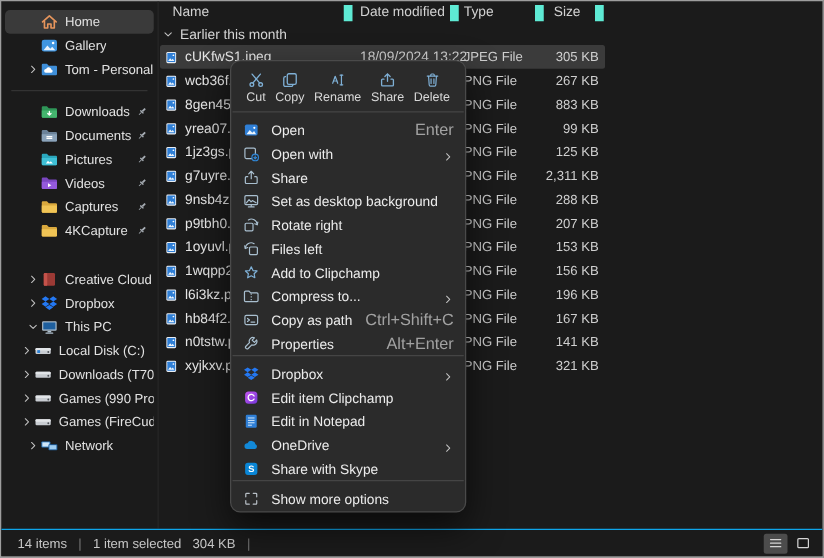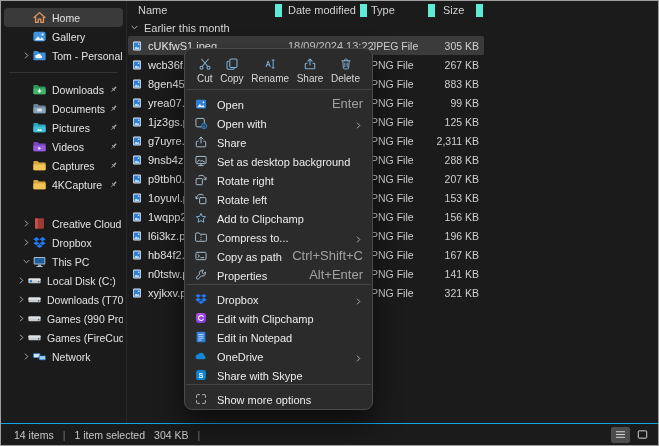--- a/index.html
+++ b/index.html
@@ -724,21 +724,21 @@
             <use href="#i-rot-r"></use>
           </svg>
           <span class="mi-lab">Rotate right</span>
           <span class="mi-sc"></span>
 
         </div>
         <div class="mi">
           <svg class="mi-ico">
             <use href="#i-rot-l"></use>
           </svg>
-          <span class="mi-lab">Rotate left</span>
+          <span class="mi-lab">Files left</span>
           <span class="mi-sc"></span>
 
         </div>
         <div class="mi">
           <svg class="mi-ico">
             <use href="#i-star"></use>
           </svg>
           <span class="mi-lab">Add to Clipchamp</span>
           <span class="mi-sc"></span>
 
@@ -780,21 +780,21 @@
           <span class="mi-lab">Dropbox</span>
           <span class="mi-sc"></span>
           <svg class="mi-sub">
             <use href="#i-chev-r"></use>
           </svg>
         </div>
         <div class="mi">
           <svg class="mi-ico">
             <use href="#i-clip"></use>
           </svg>
-          <span class="mi-lab">Edit with Clipchamp</span>
+          <span class="mi-lab">Edit item Clipchamp</span>
           <span class="mi-sc"></span>
 
         </div>
         <div class="mi">
           <svg class="mi-ico">
             <use href="#i-notepad"></use>
           </svg>
           <span class="mi-lab">Edit in Notepad</span>
           <span class="mi-sc"></span>
 

